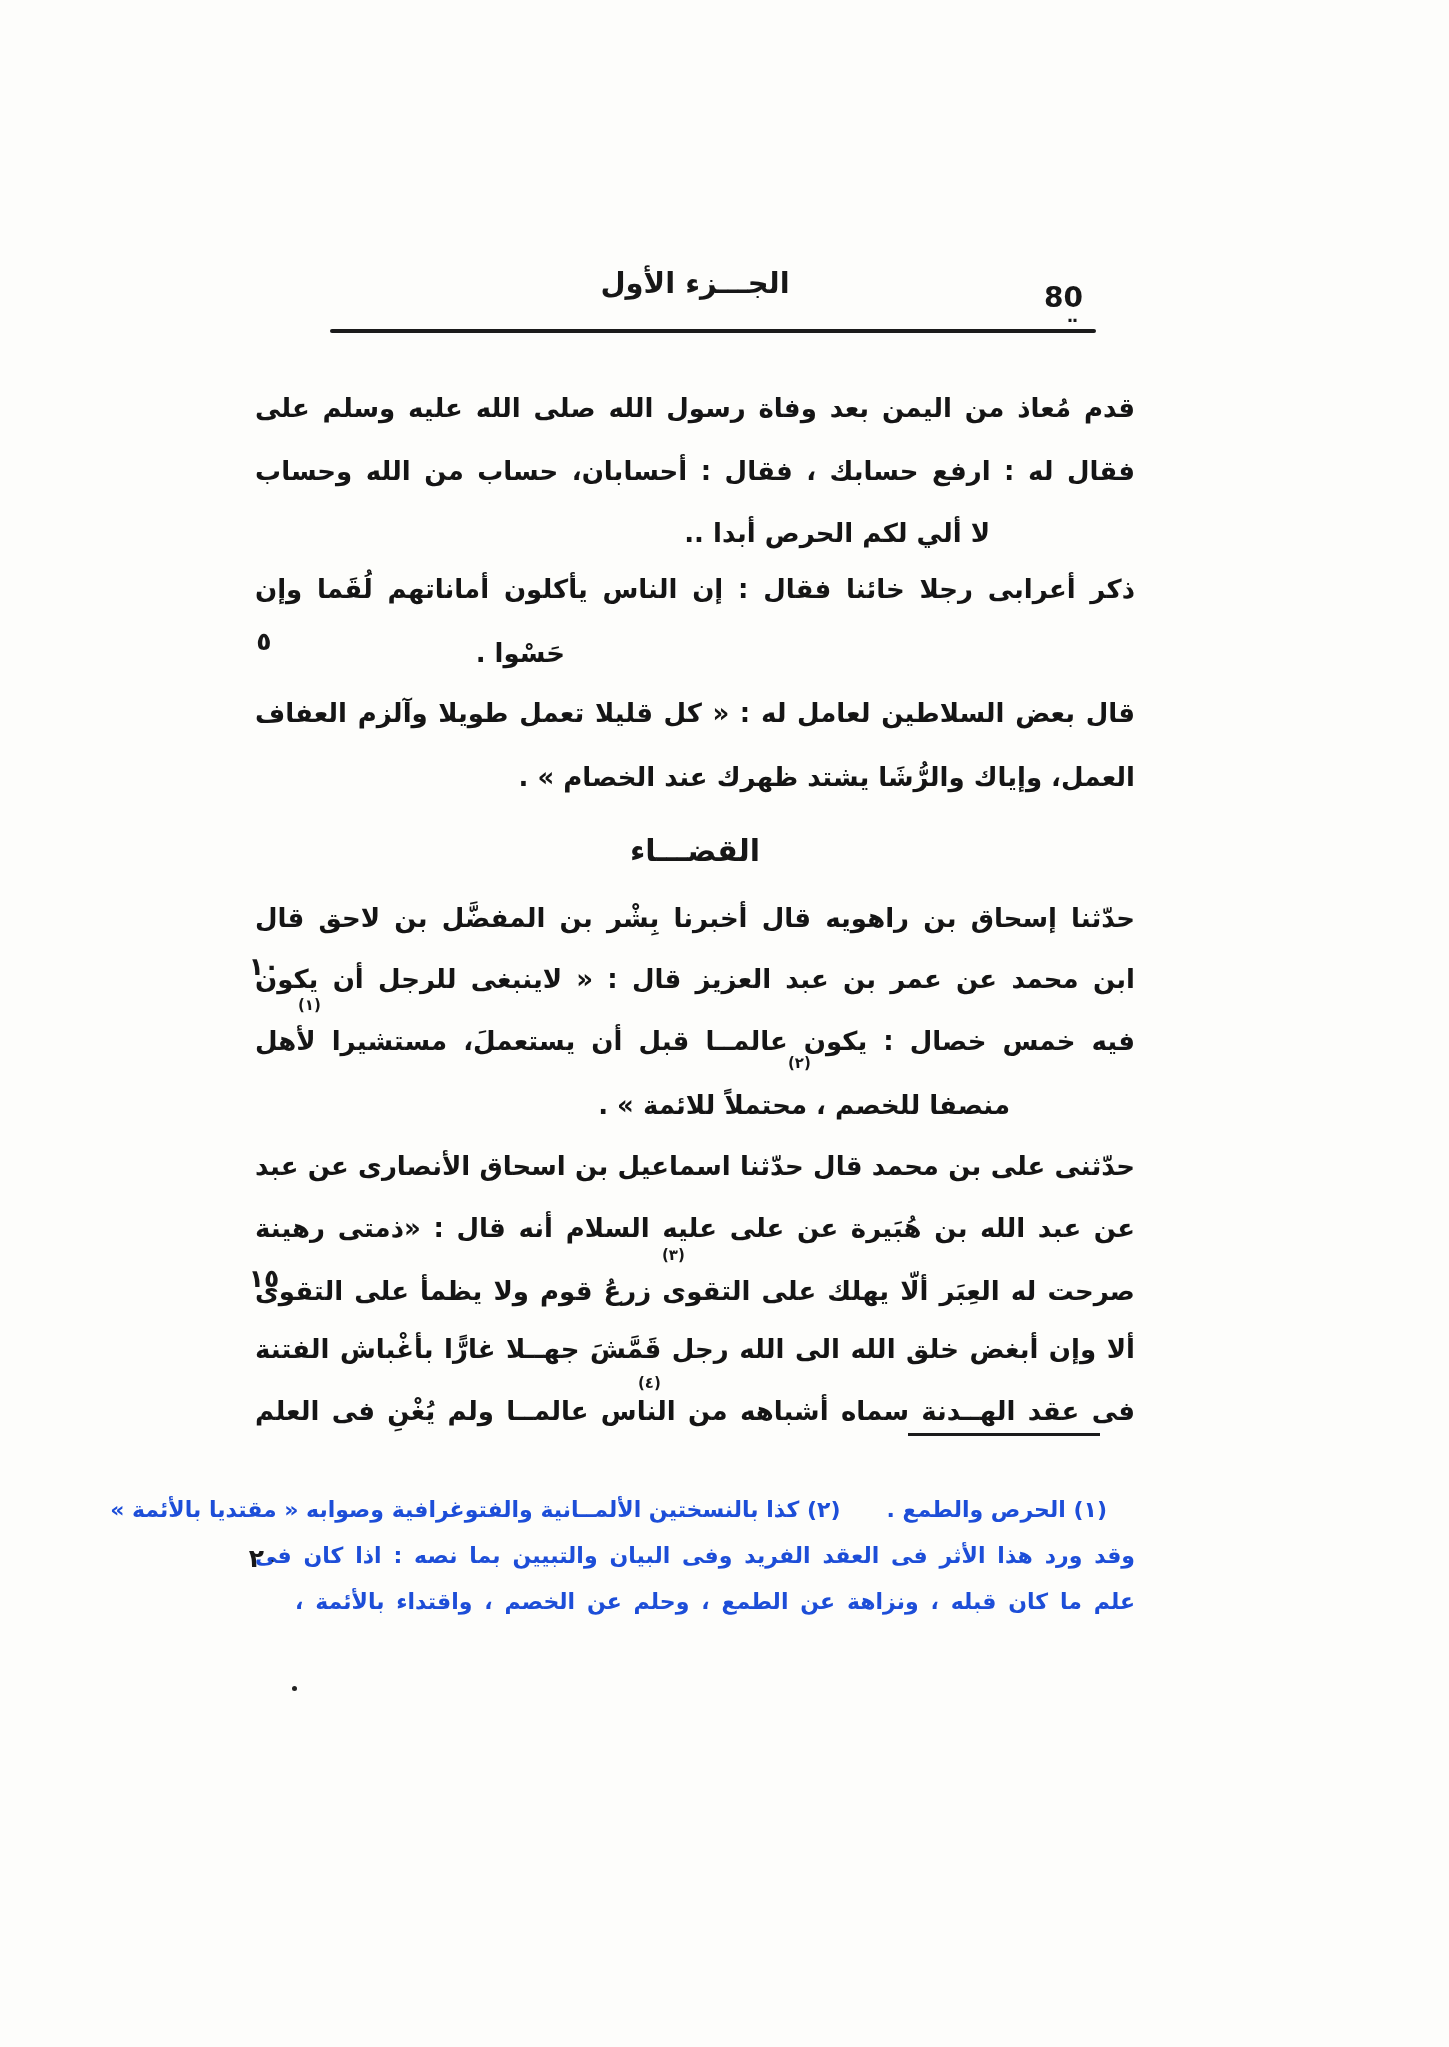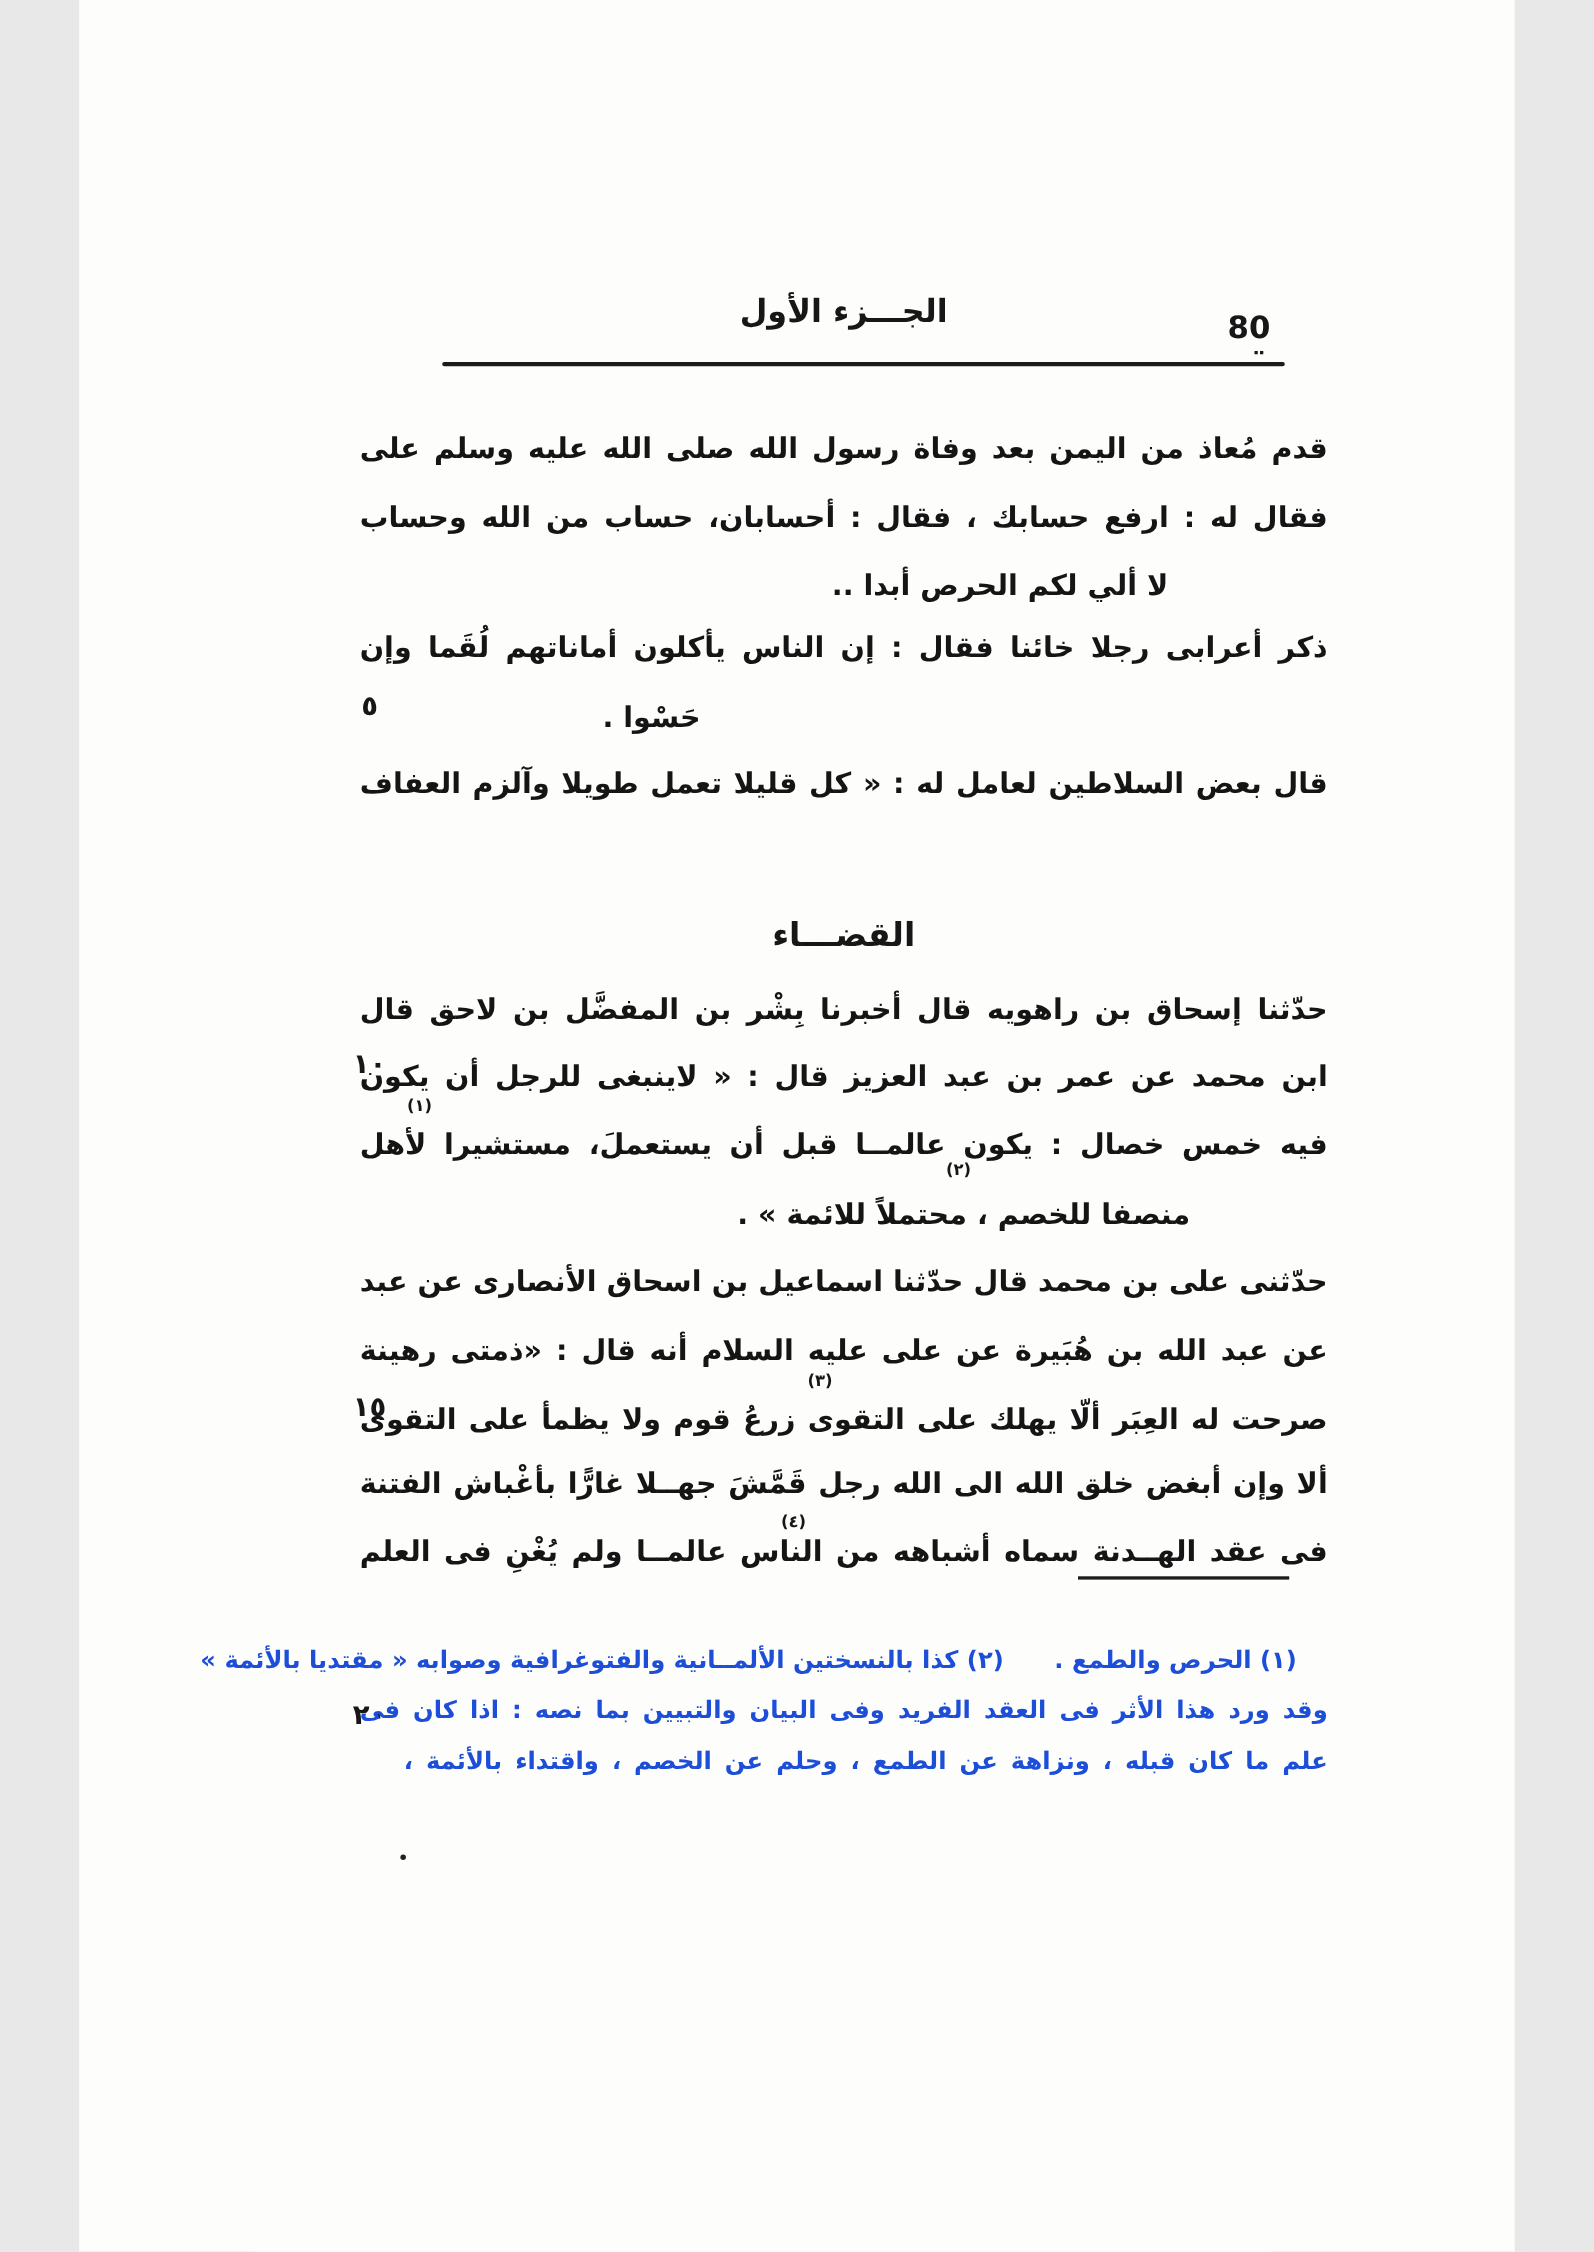--- a/index.html
+++ b/index.html
@@ -1,17 +1,17 @@
 <!DOCTYPE html>
 <html lang="ar"><head>
 <meta charset="utf-8">
 <style>
   html,body{margin:0;padding:0;background:#e8e8e8;}
   .page{
-    position:relative;width:1305px;height:2047px;margin:0 auto;
+    position:relative;width:1449px;height:2047px;margin:0 auto;
     background:#fdfdfb;color:#171717;overflow:hidden;
     font-family:"DejaVu Sans",sans-serif;
   }
   .abs{position:absolute;}
   
   .header-title{left:255px;top:266px;width:880px;text-align:center;
     font-size:29px;font-weight:700;direction:rtl;}
   .page-number{left:1044px;top:281px;font-size:28px;font-weight:700;direction:rtl;}
   .noise-mark{left:1066px;top:316px;font-size:26px;font-weight:700;}
   .header-rule{left:330px;top:329px;width:766px;height:4px;background:#1b1b1b;border-radius:2px;}
@@ -59,20 +59,21 @@
   <div class="abs page-number">80</div>
   <div class="abs noise-mark">¨</div>
   <div class="abs header-rule"></div>
 
   <div class="bline just l1">قدم مُعاذ من اليمن بعد وفاة رسول الله صلى الله عليه وسلم على أبى بكر رضى الله عنه</div>
   <div class="bline just l2">فقال له : ارفع حسابك ، فقال : أحسابان، حساب من الله وحساب منكم؟ لا والله</div>
   <div class="bline r l3">لا ألي لكم الحرص أبدا ..</div>
   <div class="bline just l4">ذكر أعرابى رجلا خائنا فقال : إن الناس يأكلون أماناتهم لُقَما وإن فلانا يَتَحَسُّوها</div>
   <div class="bline r l5">حَسْوا .</div>
   <div class="bline just l6">قال بعض السلاطين لعامل له : « كل قليلا تعمل طويلا وآلزم العفاف يلزمك</div>
+  <div class="bline r l7">العمل، وإياك والرُّشَا يشتد ظهرك عند الخصام » .</div>
 
   <div class="abs section-heading">القضـــاء</div>
 
   <div class="bline just l8">حدّثنا إسحاق بن راهويه قال أخبرنا بِشْر بن المفضَّل بن لاحق قال حدّثنا المغيرة</div>
   <div class="bline just l9">ابن محمد عن عمر بن عبد العزيز قال : « لاينبغى للرجل أن يكون قاضيا حتى تكون</div>
   <div class="bline just l10">فيه خمس خصال : يكون عالمــا قبل أن يستعملَ، مستشيرا لأهل العلم، ملقيا للرُّتَّع ،</div>
   <div class="bline r l11">منصفا للخصم ، محتملاً للائمة » .</div>
   <div class="bline just l12">حدّثنى على بن محمد قال حدّثنا اسماعيل بن اسحاق الأنصارى عن عبد الله بن لَهِيعة</div>
   <div class="bline just l13">عن عبد الله بن هُبَيرة عن على عليه السلام أنه قال : «ذمتى رهينة وأنا به زعيم لمن</div>
   <div class="bline just l14">صرحت له العِبَر ألّا يهلك على التقوى زرعُ قوم ولا يظمأ على التقوى سِنْخ أصل .</div>

